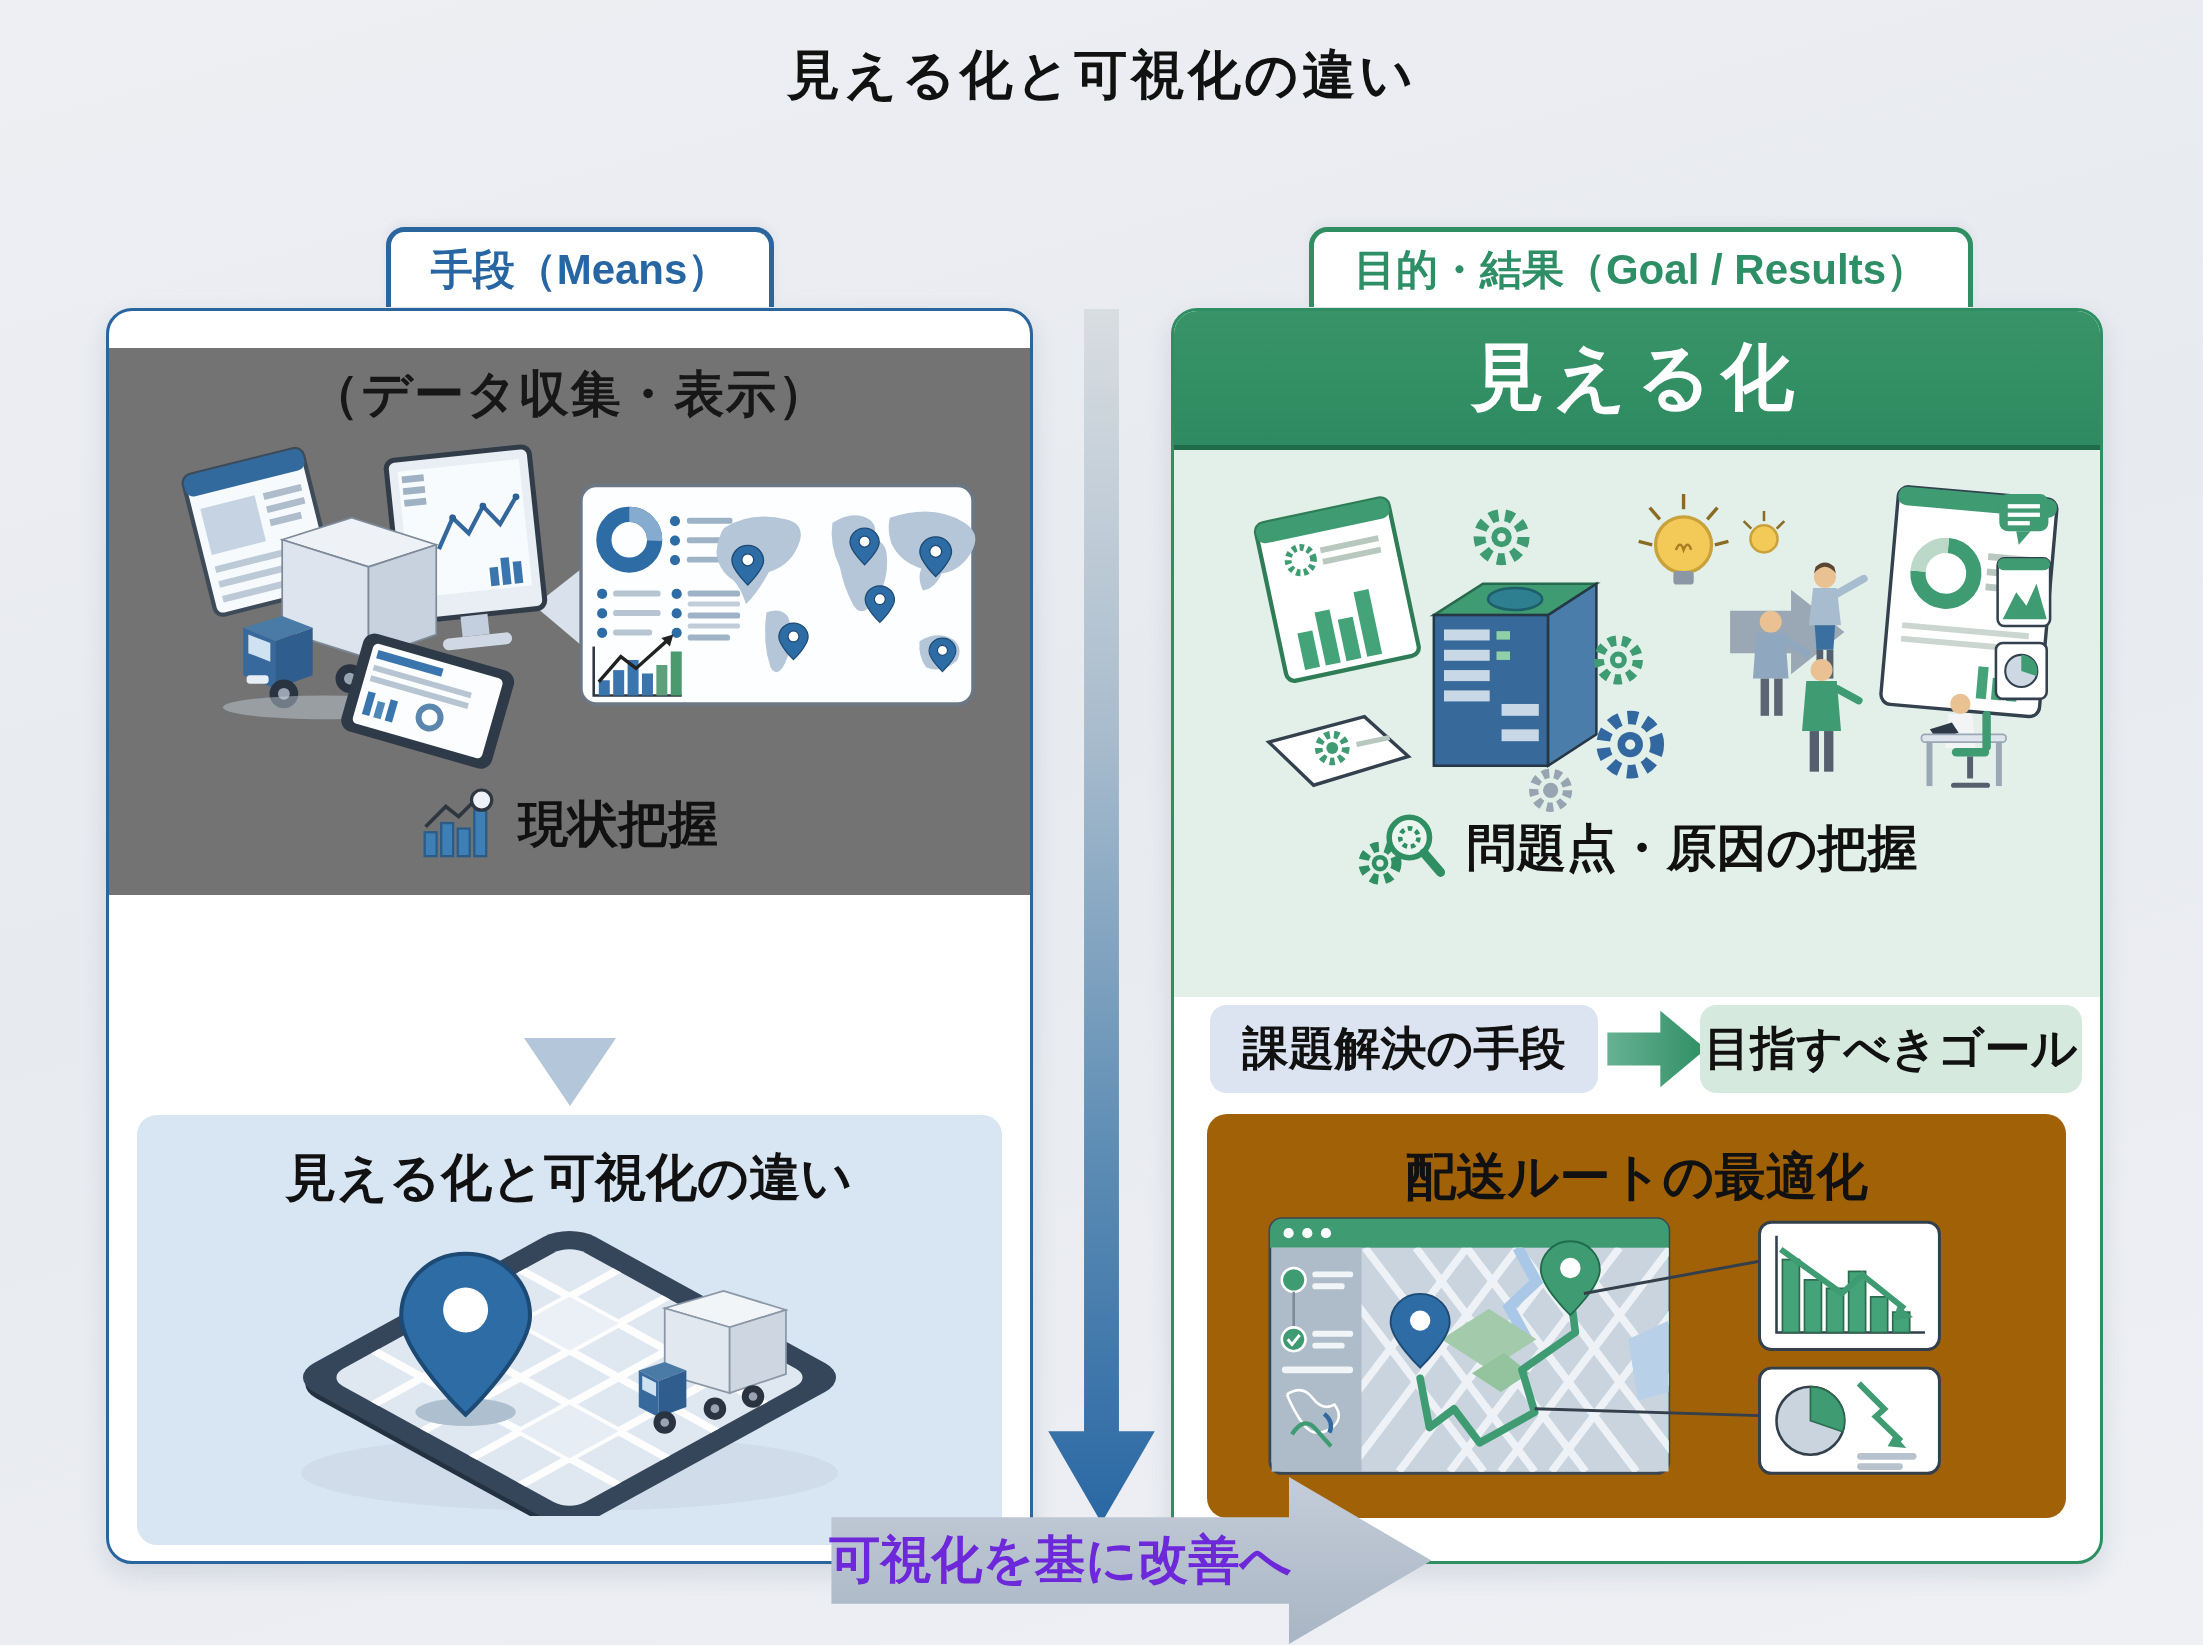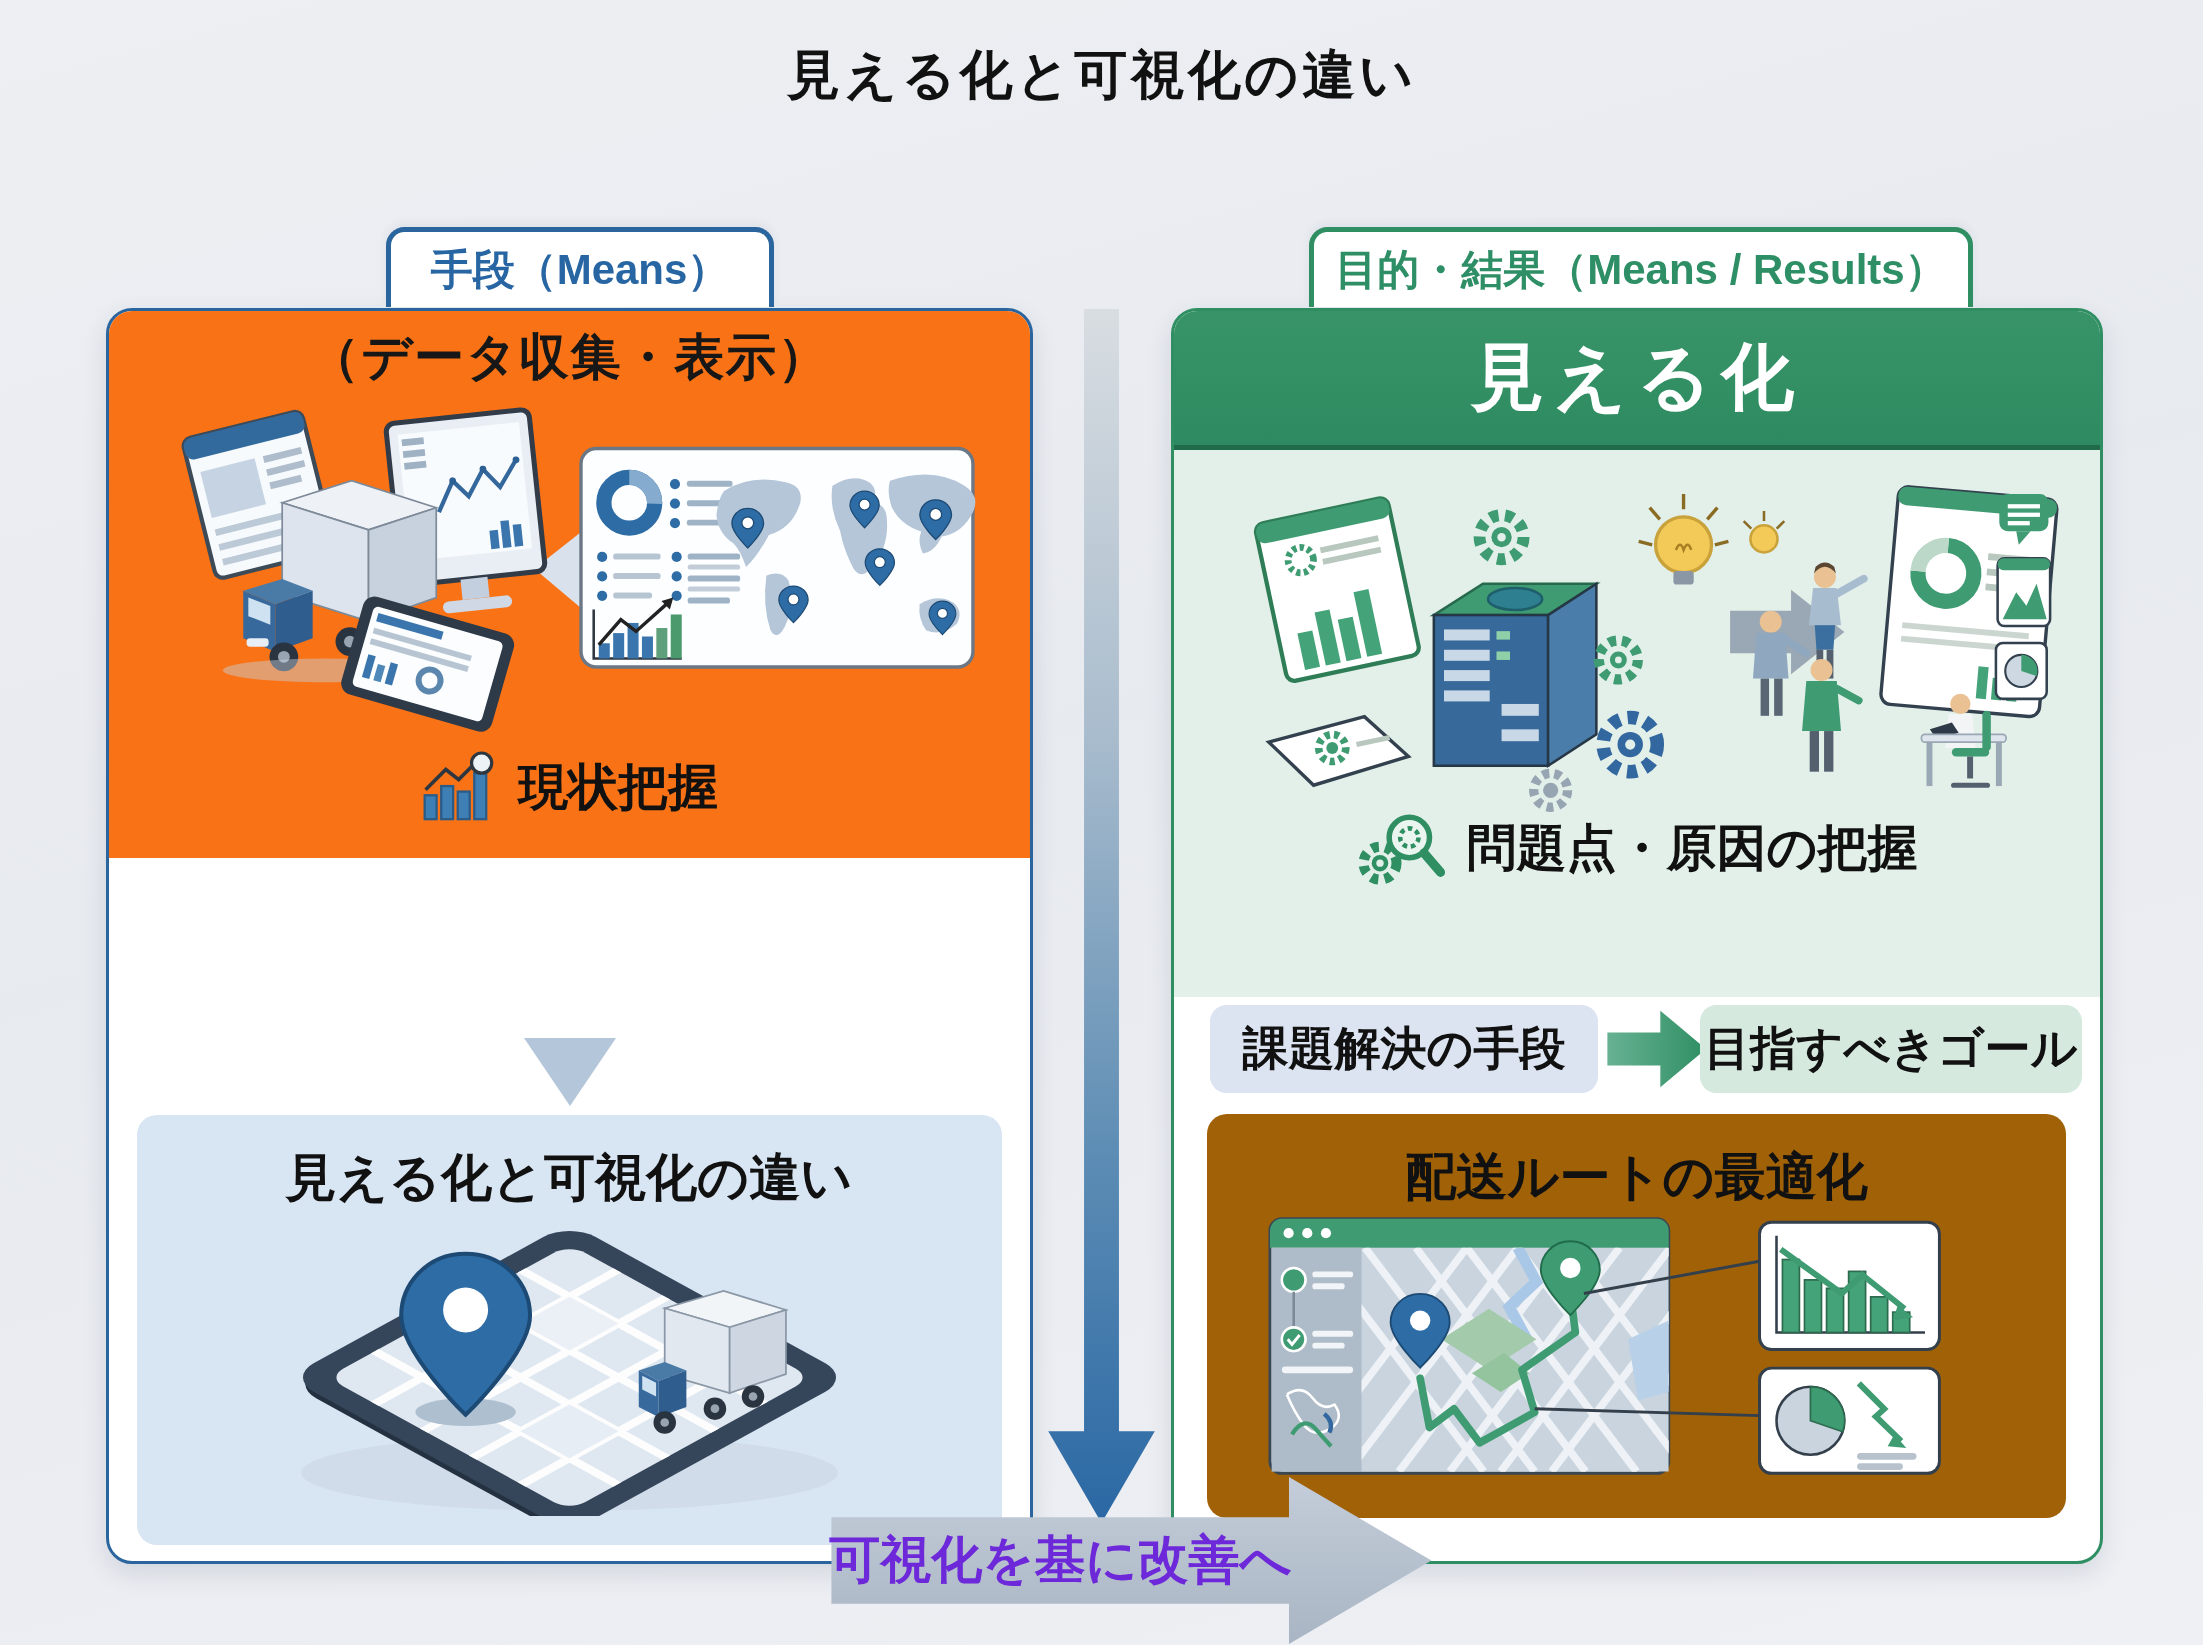--- a/index.html
+++ b/index.html
@@ -31,21 +31,21 @@
   }
   .panel.left{left:106px;width:927px;border:3.7px solid #2b659e;}
   .panel.right{left:1171px;width:932px;border:3.7px solid #2f8f63;}
   .panel-header{
     height:134px;display:flex;align-items:center;justify-content:center;
     color:#fff;font-size:73px;font-weight:800;letter-spacing:9.2px;
   }
   .panel.left  .panel-header{background:linear-gradient(180deg,#35709f,#2b639b);border-bottom:5.5px solid #1f4f82;}
   .panel.right .panel-header{background:linear-gradient(180deg,#389468,#2e8a60);border-bottom:5.5px solid #1f6b4a;}
   .lightzone{height:547px;display:flex;flex-direction:column;align-items:center;}
-  .panel.left  .lightzone{background:#f97316;}
+  .panel.left  .lightzone{background:#737373;margin-top:37px;}
   .panel.right .lightzone{background:#e2f0e9;}
   .subtitle{margin-top:13px;font-size:50px;font-weight:800;letter-spacing:1.8px;color:#171717;}
   .illus{flex:0 0 auto;}
   .status-row{display:flex;align-items:center;justify-content:center;gap:18.4px;margin-top:-3.7px;}
   .status-row .label{font-size:50px;font-weight:800;color:#111;}
   
   .tri-down{
     position:absolute;left:50%;top:727px;transform:translateX(-50%);
     width:0;height:0;border-left:46px solid transparent;border-right:46px solid transparent;
     border-top:68px solid #b4c6d9;
@@ -274,21 +274,21 @@
       <g>
         <ellipse cx="330" cy="230" rx="58" ry="16" fill="#aebfd0"></ellipse>
         <path transform="translate(330,140) scale(3.1)" d="M0,-30 C-15,-30 -24,-18 -24,-7 C-24,7 0,30 0,30 C0,30 24,7 24,-7 C24,-18 15,-30 0,-30 Z" fill="#2d6ca5" stroke="#1d4a74" stroke-width="1.5"></path>
         <circle cx="330" cy="112" r="26" fill="#fff"></circle>
       </g>
     </svg>
   </div>
 </div>
 
 <div class="badge green">
-  <span>目的・結果（Means / Results）</span>
+  <span>目的・結果（Goal / Results）</span>
 </div>
 
 <div class="panel right">
   <div class="panel-header">
     <span>見える化</span>
   </div>
   <div class="lightzone">
 
     <svg class="illus" width="900" height="364" viewBox="0 0 980 430">
 

